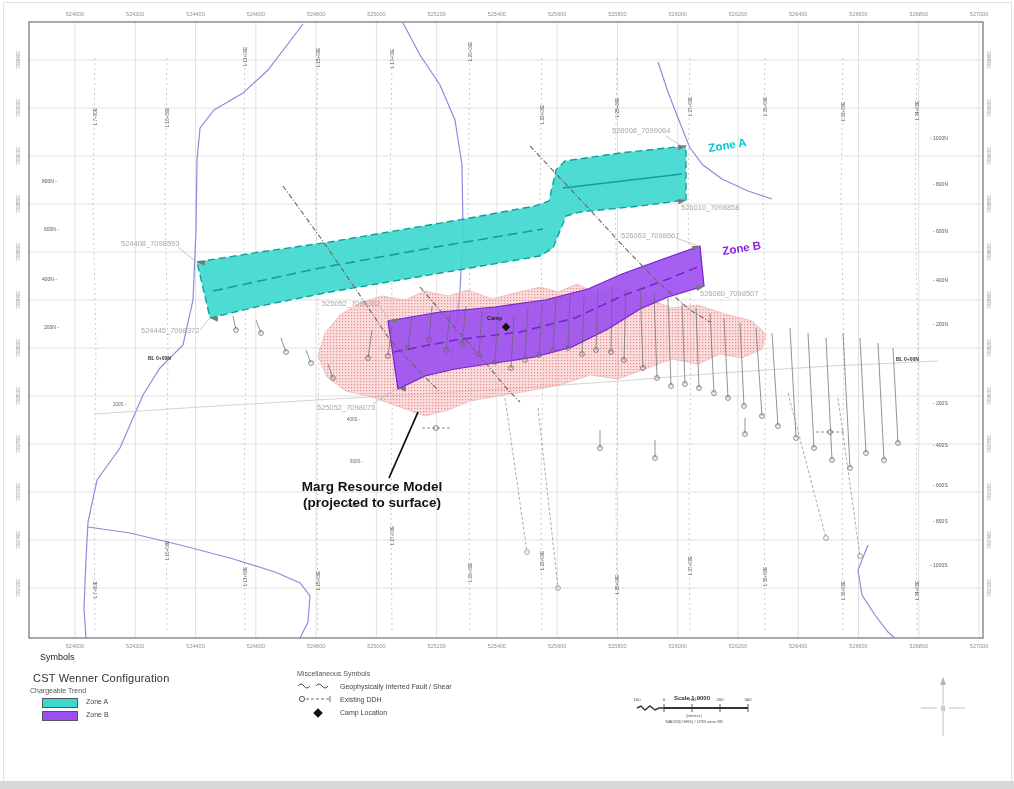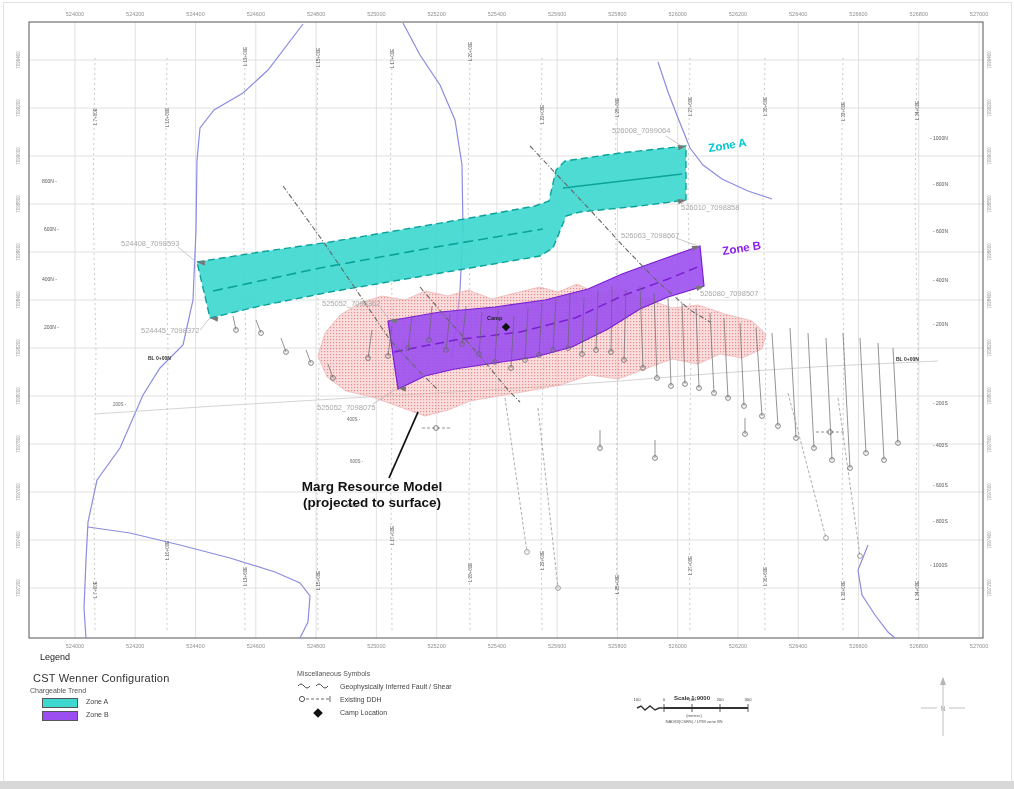--- a/index.html
+++ b/index.html
@@ -358,21 +358,21 @@
       </g>
       <g>
         <line x1="943" y1="678" x2="943" y2="736" stroke="#c0c0c0" stroke-width="1"></line>
         <line x1="921" y1="708" x2="937" y2="708" stroke="#c0c0c0" stroke-width="1"></line>
         <line x1="949" y1="708" x2="965" y2="708" stroke="#c0c0c0" stroke-width="1"></line>
         <path d="M940 685 L943 677 L946 685 Z" fill="#b5b5b5"></path>
         <text x="943" y="711" font-size="7" fill="#a8a8a8" font-family="Liberation Sans, sans-serif" text-anchor="middle">N</text>
       </g>
     </svg>
 
-  <div class="legend-text lg-title" style="left:40px;top:652px;">Legend</div>
+  <div class="legend-text lg-title" style="left:40px;top:652px;">Symbols</div>
   <div class="legend-text lg-section" style="left:33px;top:672px;">CST Wenner Configuration</div>
   <div class="legend-text lg-sub" style="left:30px;top:687px;">Chargeable Trend</div>
   <div class="swatch" style="left: 42px; top: 698px; background: rgb(63, 216, 208);"></div>
   <div class="legend-text lg-item" style="left:86px;top:698px;">Zone A</div>
   <div class="swatch" style="left: 42px; top: 711px; background: rgb(155, 79, 240);"></div>
   <div class="legend-text lg-item" style="left:86px;top:711px;">Zone B</div>
 
   <div class="legend-text lg-sub" style="left:297px;top:670px;">Miscellaneous Symbols</div>
   <div class="legend-text lg-item" style="left:340px;top:683px;">Geophysically Inferred Fault / Shear</div>
   <div class="legend-text lg-item" style="left:340px;top:696px;">Existing DDH</div>

